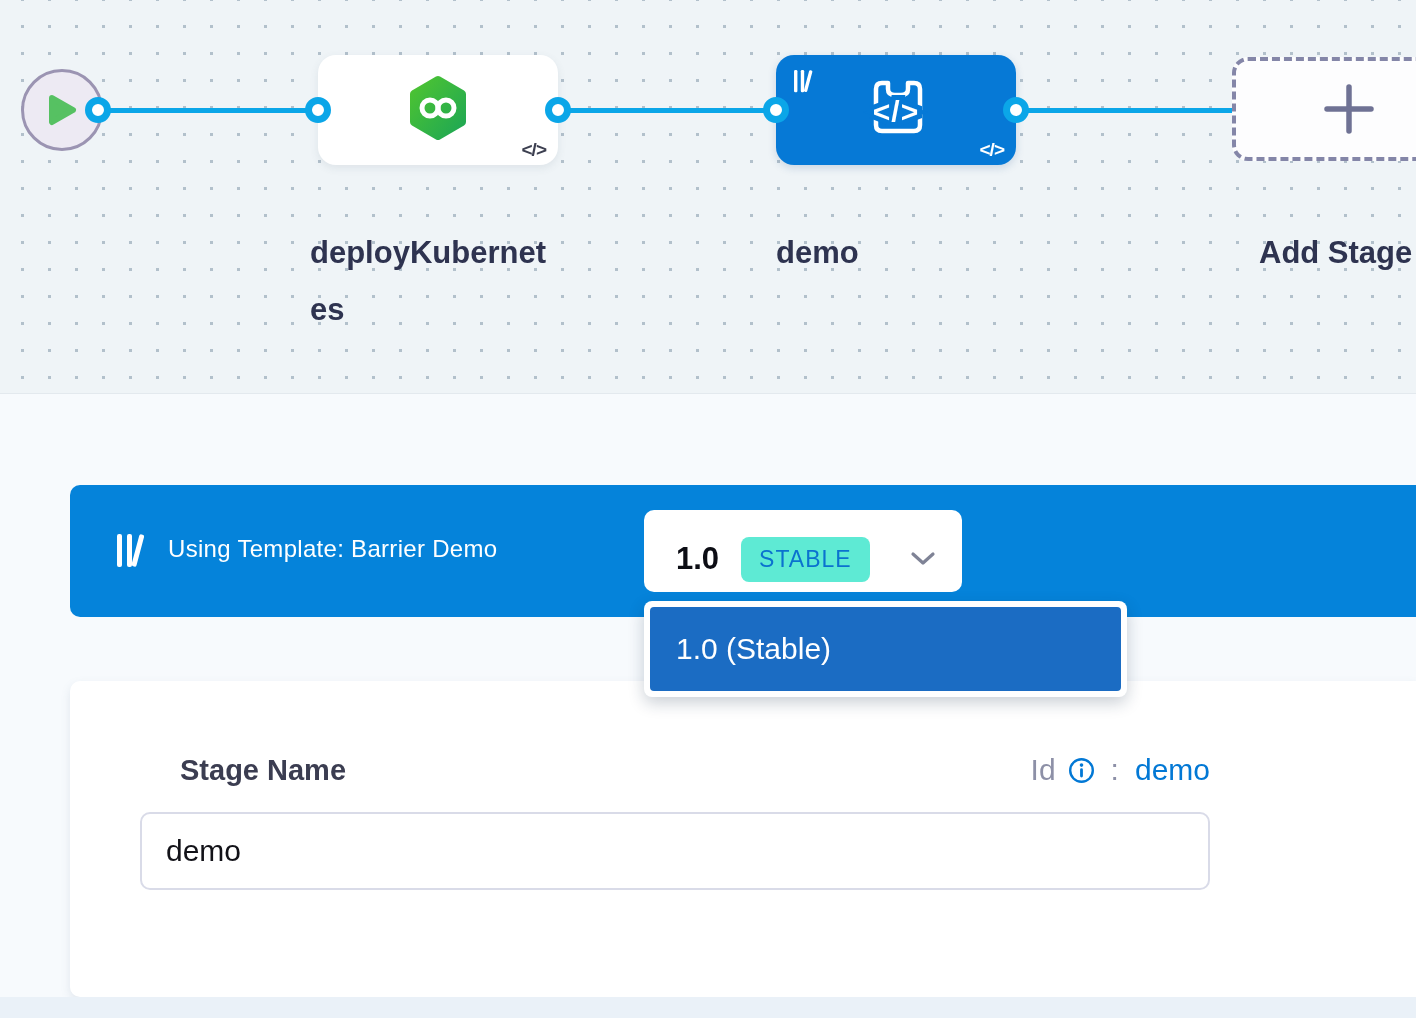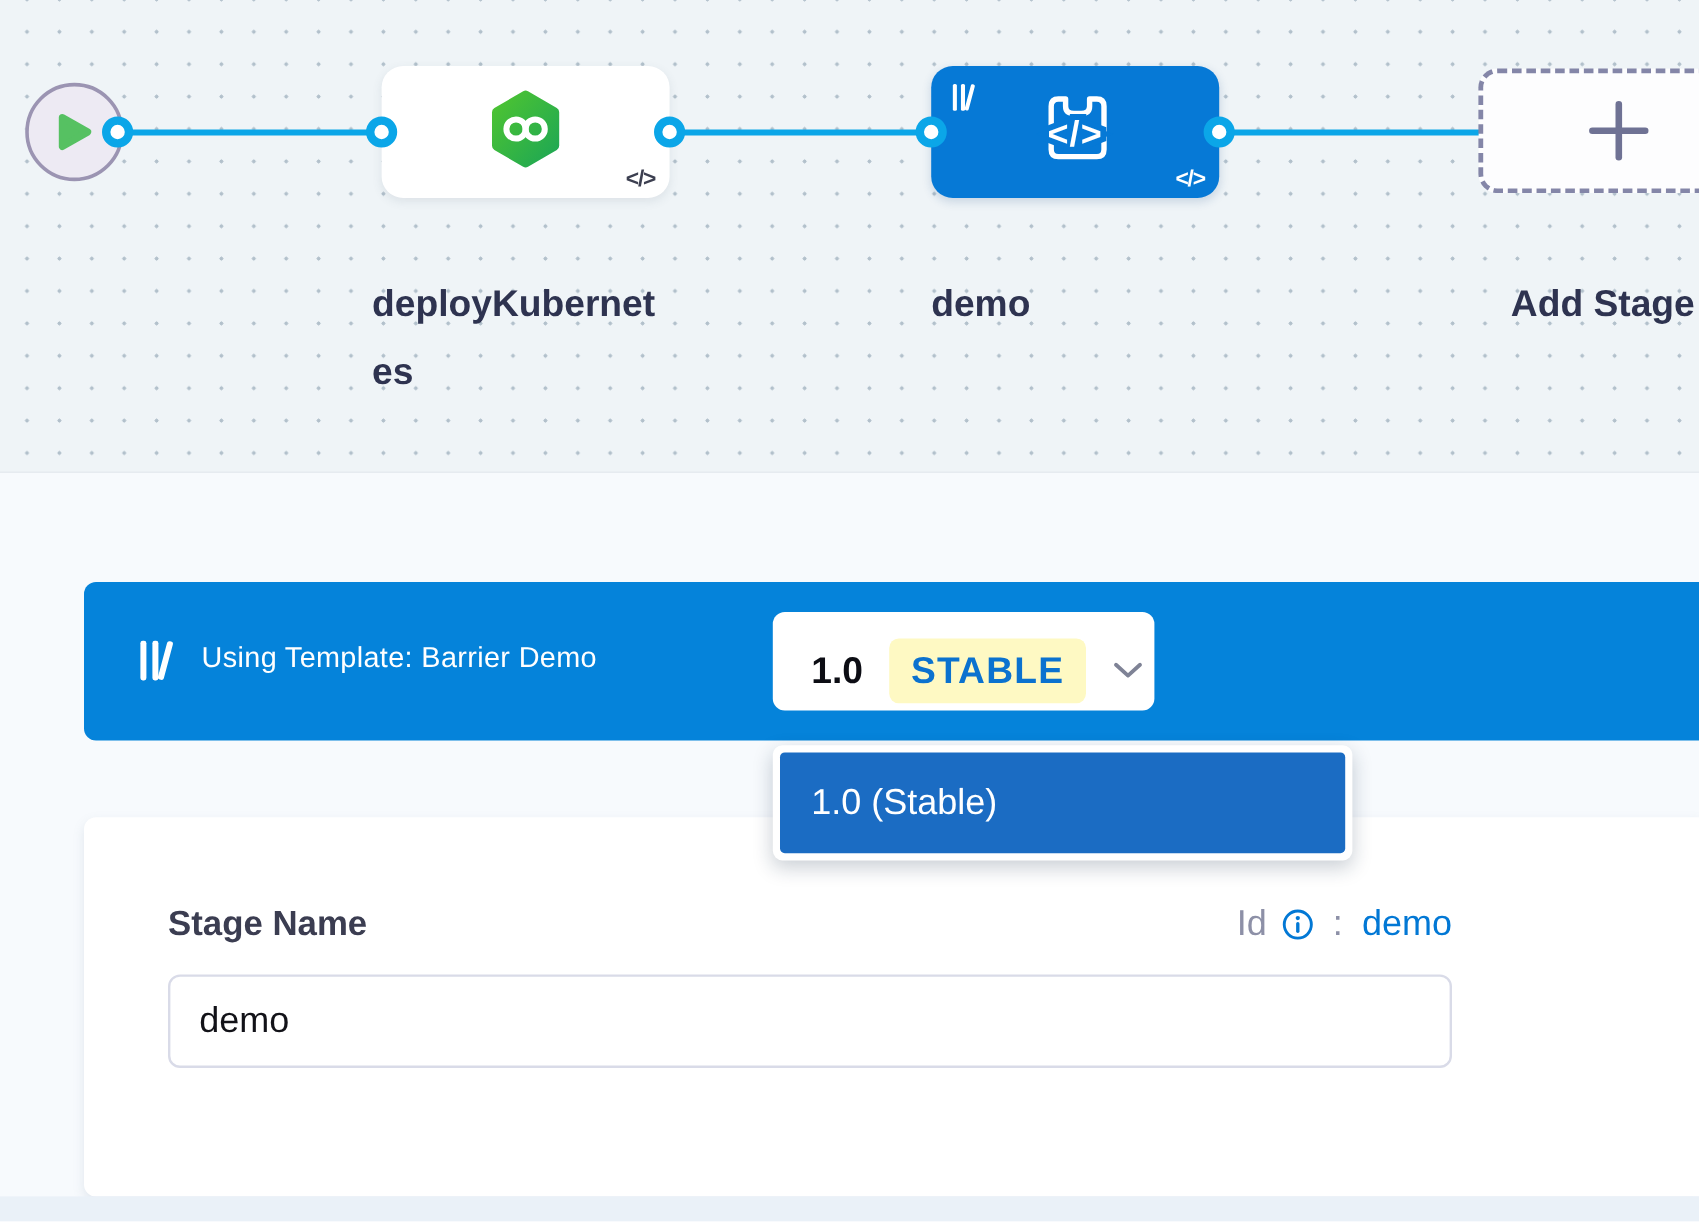--- a/index.html
+++ b/index.html
@@ -59,49 +59,48 @@
     position:absolute; left:98px; top:50px; color:#ffffff; font-size:24px;
     letter-spacing:0.3px; white-space:nowrap; font-weight:500;
   }
   .version-btn {
     position:absolute; left:574px; top:25px; width:318px; height:82px;
     background:#ffffff; border-radius:10px; display:flex; align-items:center;
     padding:16px 26px 0 32px; gap:22px; cursor:pointer;
   }
   .version-value { font-size:31px; font-weight:600; color:#0c0d14; }
   .stable-badge {
-    background:#fef9c3; color:#0b72cf; font-size:31px; font-weight:700;
+    background:#5eead4; color:#0b72cf; font-size:23px; font-weight:400;
     letter-spacing:1px; border-radius:8px; padding:9px 18px;
   }
   .chevron { margin-left:auto; display:flex; }
 
   
   .dropdown {
     position:absolute; left:644px; top:601px; width:483px; height:96px;
     background:#ffffff; border-radius:8px; box-shadow:0 6px 16px rgba(20,40,70,0.22);
     z-index:20;
-    margin-top:20px;
   }
   .dropdown-item {
     position:absolute; left:6px; right:6px; top:6px; bottom:6px;
     background:#1b6cc3; border-radius:4px; display:flex; align-items:center;
     padding-left:26px; color:#ffffff; font-size:30px; cursor:pointer;
   }
 
   
   .panel {
     position:absolute; left:70px; top:681px; width:1346px; height:316px;
     background:#ffffff; border-radius:10px 0 0 10px;
     box-shadow:0 4px 10px rgba(110,130,155,0.16);
   }
   .form-head {
     position:absolute; left:70px; top:72px; width:1070px;
     display:flex; align-items:center; justify-content:space-between;
   }
-  .stage-name-label { font-size:29px; font-weight:700; color:#3b3d51; }
+  .stage-name-label { font-size:29px; font-weight:700; color:#3b3d51;margin-left:40px; }
   .id-group { display:flex; align-items:center; gap:12px; font-size:30px; }
   .id-label { color:#8d90a7; font-weight:500;margin-left:48px; }
   .id-sep { color:#8d90a7; font-weight:500; padding:0 4px; }
   .id-value { color:#0278d5; font-weight:500; }
   .stage-name-input {
     position:absolute; left:70px; top:131px; width:1070px; height:78px;
     border:2px solid #d9dbe8; border-radius:10px; background:#fff;
     font-size:30px; color:#121218; padding:0 24px;
     font-family:"Liberation Sans",sans-serif; outline:none;
   }

